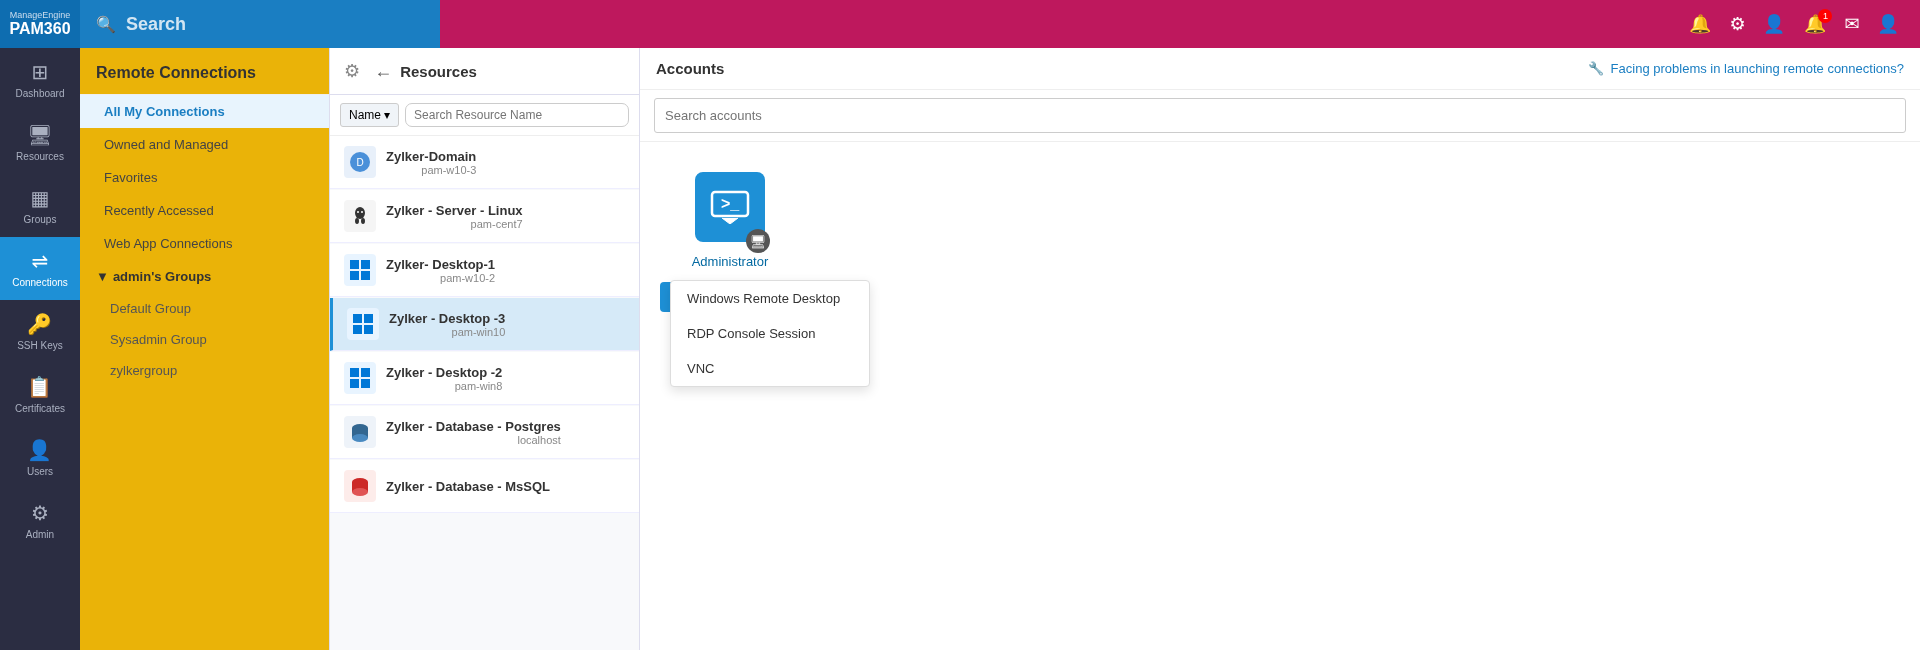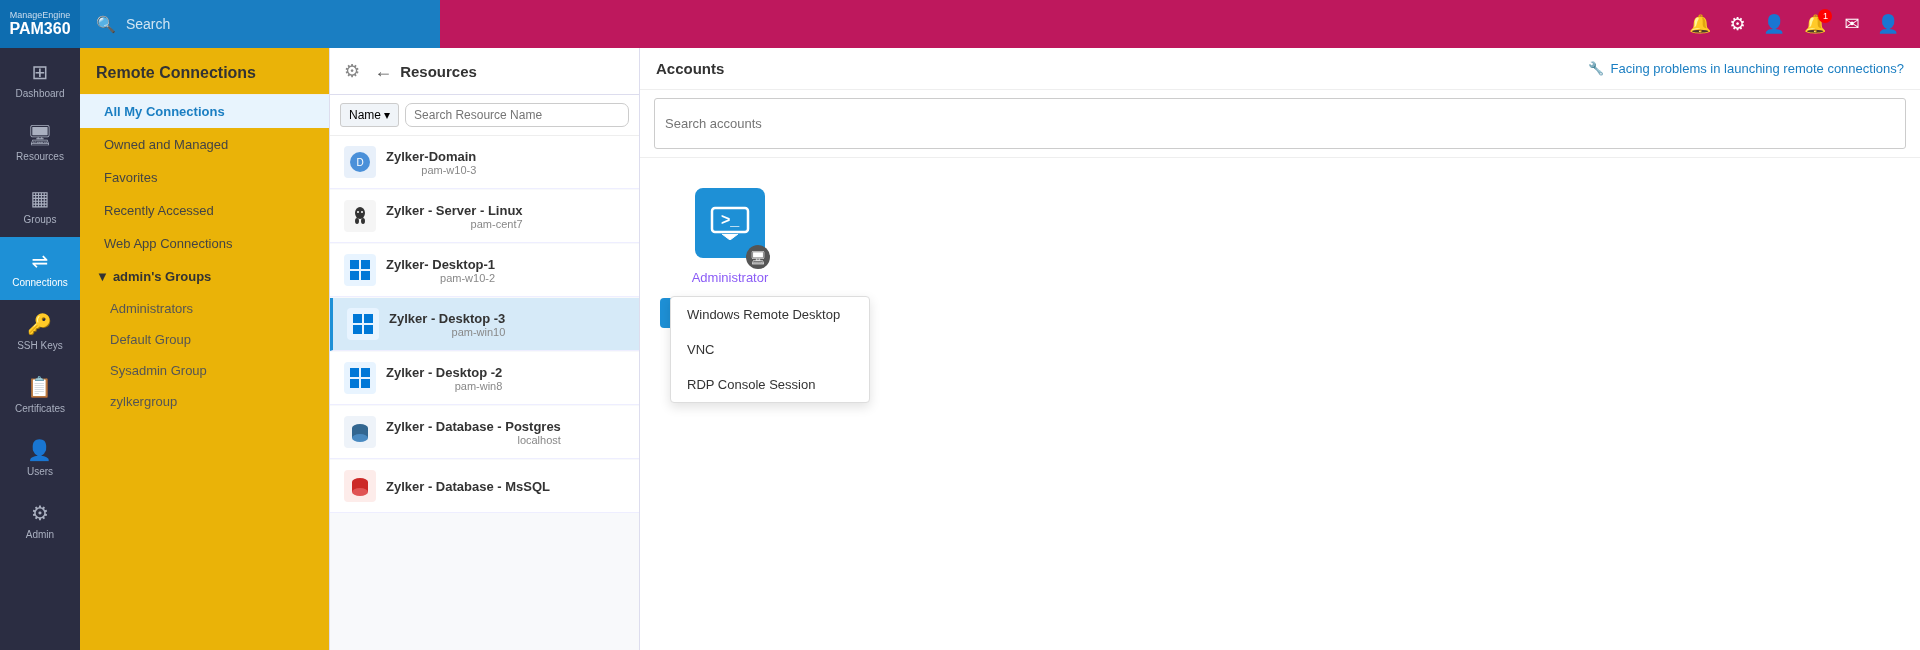--- a/index.html
+++ b/index.html
@@ -42,22 +42,23 @@
       align-items: center;
       padding: 0 16px;
       gap: 10px;
       flex-shrink: 0;
     }
     .search-bar input {
       background: transparent;
       border: none;
       outline: none;
       color: white;
-      font-size: 14px;
+      font-size: 18px;
       width: 100%;
+      font-weight: bold;
     }
     .search-bar input::placeholder { color: rgba(255,255,255,0.8); }
     .search-icon-unicode { color: white; font-size: 16px; }
     .header-spacer { flex: 1; }
     .header-icons {
       display: flex;
       align-items: center;
       gap: 18px;
       padding-right: 20px;
     }
@@ -250,21 +251,21 @@
     .accounts-title { font-size: 15px; font-weight: bold; color: #333; }
     .facing-problems { color: #1a7ec2; font-size: 13px; display: flex; align-items: center; gap: 6px; }
     .accounts-search {
       padding: 8px 14px;
       border-bottom: 1px solid #eee;
     }
     .accounts-search input {
       width: 100%;
       border: 1px solid #ccc;
       border-radius: 3px;
-      padding: 17px 10px;
+      padding: 9px 10px;
       font-size: 13px;
       outline: none;
     }
     .account-card-area {
       flex: 1;
       display: flex;
       align-items: flex-start;
       justify-content: flex-start;
       padding: 30px 20px;
       position: relative;
@@ -294,21 +295,21 @@
       background: #555;
       border-radius: 50%;
       width: 24px;
       height: 24px;
       display: flex;
       align-items: center;
       justify-content: center;
       font-size: 13px;
       color: white;
     }
-    .account-name { font-size: 13px; color: #8b5cf6; margin-bottom: 12px; text-align: right; }
+    .account-name { font-size: 13px; color: #0369a1; margin-bottom: 12px; text-align: right; }
     .connect-row {
       display: flex;
       align-items: center;
       gap: 6px;
       margin-bottom: 0;
     }
     .connect-btn {
       background: #1e90d6;
       color: white;
       border: none;
@@ -430,21 +431,20 @@
     <div class="nav-panel-header">Remote Connections</div>
     <div class="nav-item active">All My Connections</div>
     <div class="nav-item">Owned and Managed</div>
     <div class="nav-item">Favorites</div>
     <div class="nav-item">Recently Accessed</div>
     <div class="nav-item">Web App Connections</div>
     <div class="nav-group-header">
       <span>▼</span>
       <span>admin's Groups</span>
     </div>
-    <div class="nav-sub-item">Administrators</div>
     <div class="nav-sub-item">Default Group</div>
     <div class="nav-sub-item">Sysadmin Group</div>
     <div class="nav-sub-item">zylkergroup</div>
   </div>
 
   <div class="resources-panel">
     <div class="resources-header">
       <span class="config-icon">⚙</span>
       <button class="back-btn">←</button>
       <span class="resources-title">Resources</span>
@@ -588,20 +588,20 @@
           <div class="account-icon-monitor">🖥</div>
         </div>
         <div class="account-name">Administrator</div>
         <div class="connect-row">
           <button class="connect-btn">Connect</button>
           <button class="more-btn">⋮</button>
         </div>
 
         <div class="dropdown-menu">
           <div class="dropdown-menu-item">Windows Remote Desktop</div>
+          <div class="dropdown-menu-item">RDP Console Session</div>
           <div class="dropdown-menu-item">VNC</div>
-          <div class="dropdown-menu-item">RDP Console Session</div>
         </div>
       </div>
     </div>
   </div>
 
 </div>
 
 </body></html>

